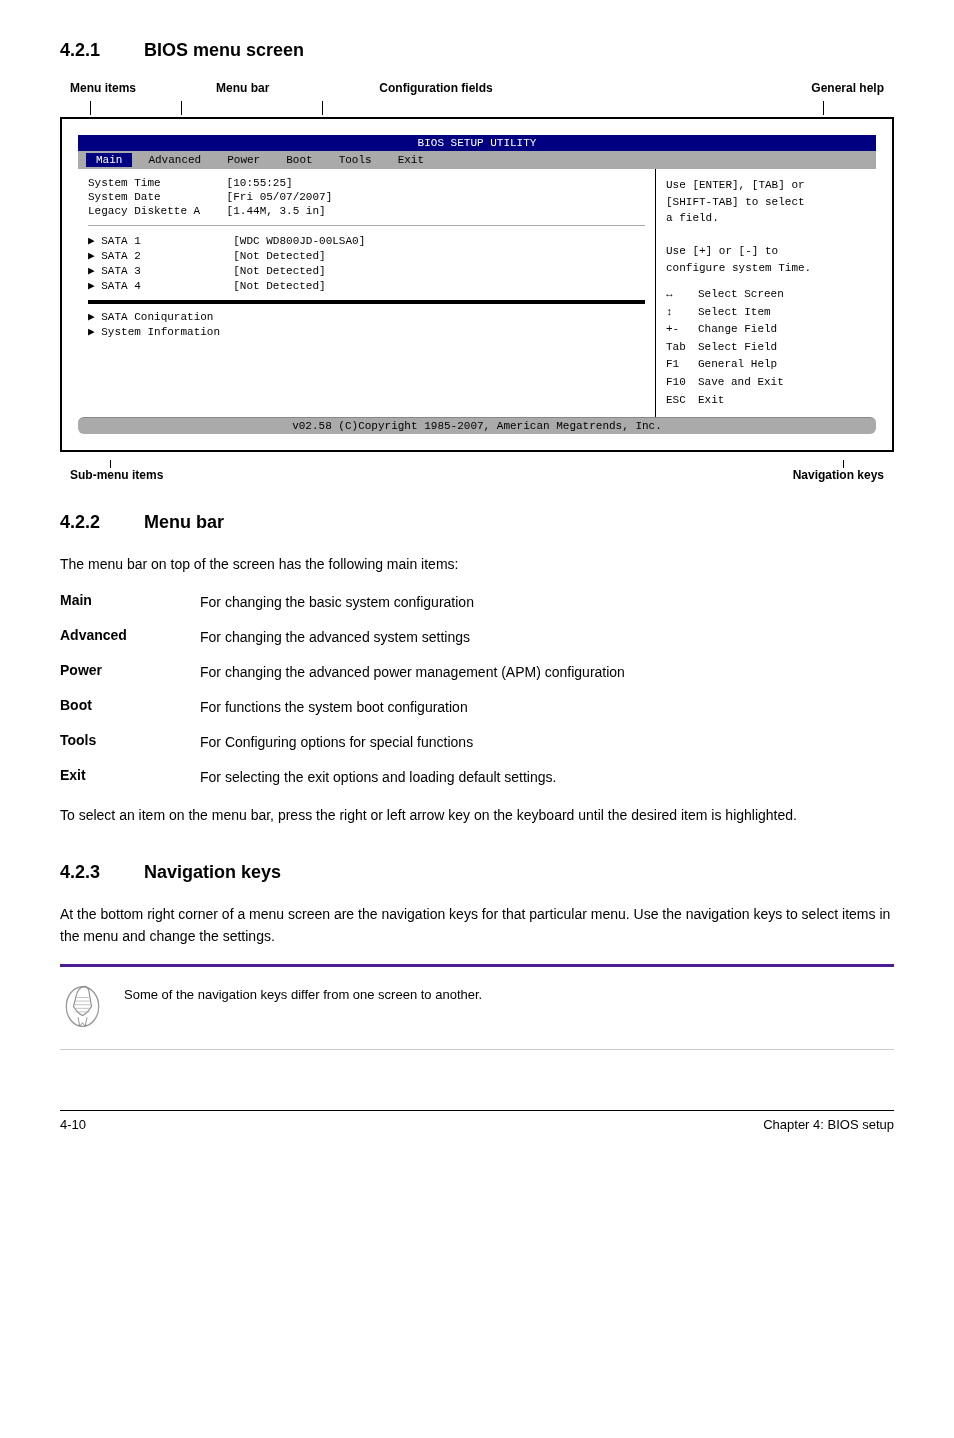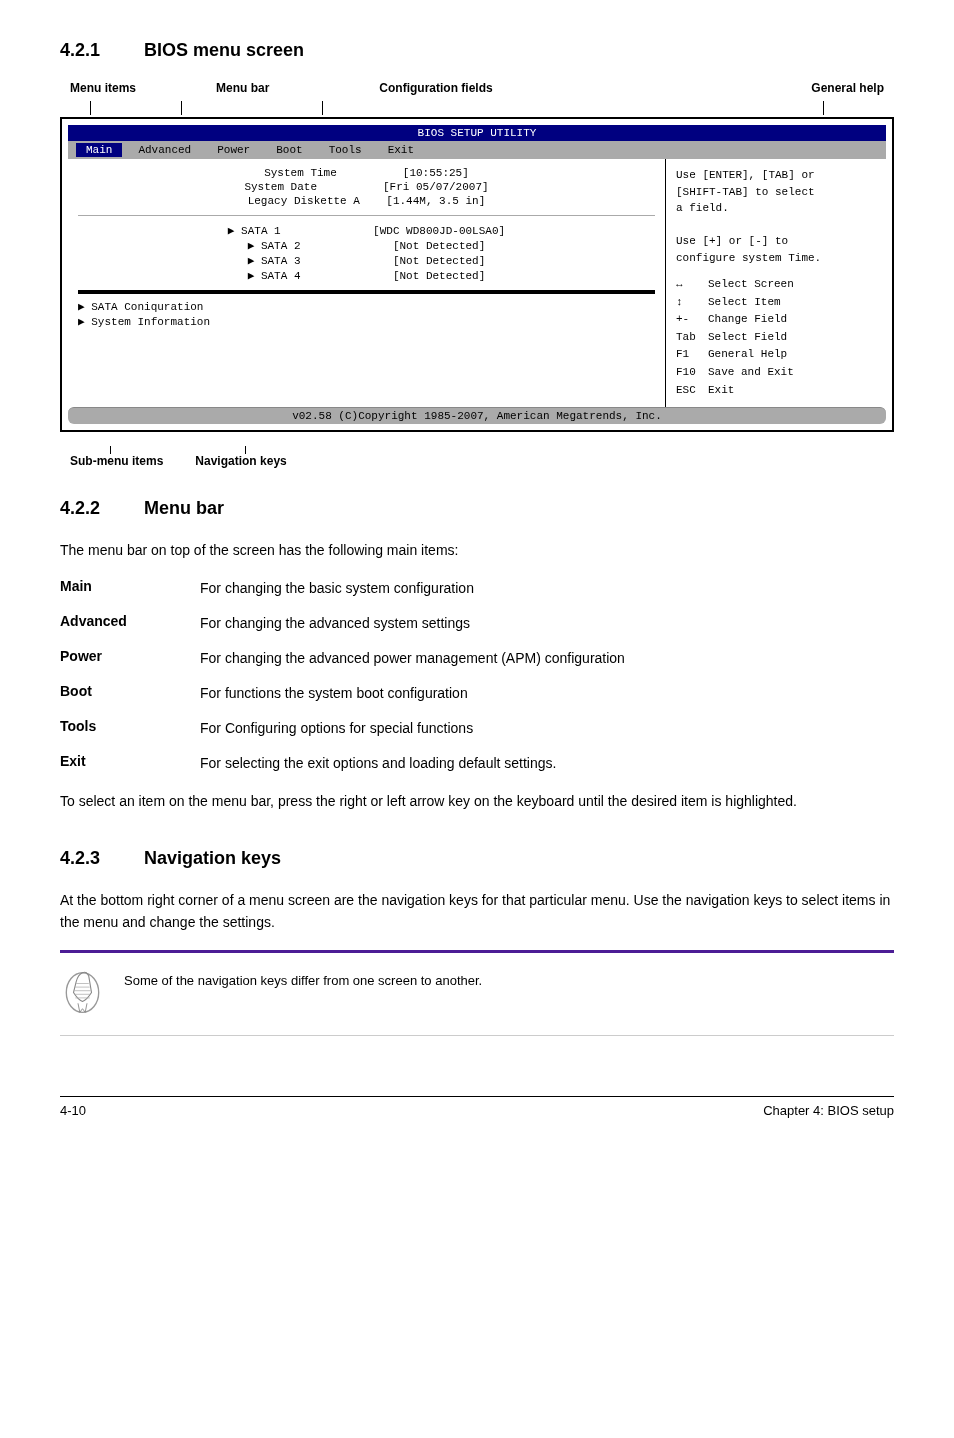--- a/index.html
+++ b/index.html
@@ -32,21 +32,21 @@
     .bios-diagram {
       margin-bottom: 30px;
     }
 
     
     .bios-screen {
       border: 2px solid #000;
       background: #fff;
       font-family: 'Courier New', monospace;
       font-size: 12px;
-      padding: 6px;
+      padding: 16px;
       position: relative;
     }
     .bios-menu-bar {
       background: #000080;
       color: #fff;
       padding: 2px 8px;
       text-align: center;
       font-family: 'Courier New', monospace;
       font-size: 11px;
     }
@@ -85,21 +85,20 @@
       font-size: 11px;
     }
     .bios-left-top {
       margin-bottom: 8px;
       padding-bottom: 6px;
       border-bottom: 1px solid #aaa;
     }
     .bios-item {
       margin-bottom: 2px;
       color: #000;
-      text-align: center;
     }
     .bios-item-sub {
       margin-bottom: 2px;
       color: #000;
     }
     .bios-submenu-section {
       margin-top: 8px;
       padding-top: 6px;
       border-top: 4px solid #000000;
     }
@@ -294,21 +293,21 @@
           <div class="nav-key-row">
               <span class="nav-key-symbol">ESC</span>
               <span>Exit</span>
             </div>
         </div>
       </div>
     </div>
     <div class="bios-footer">v02.58 (C)Copyright 1985-2007, American Megatrends, Inc.</div>
   </div>
 
-  <div style="display:flex; margin-top:14px; font-size:12px; font-weight:bold; padding:0 10px;gap:32px;">
+  <div style="display:flex; justify-content:space-between; margin-top:8px; font-size:12px; font-weight:bold; padding:0 10px;gap:32px;">
     <div>
       
       <div style="border-left:1px solid #000; height:8px; margin-left:40px;"></div>
       <span>Sub-menu items</span>
     </div>
     <div style="text-align:right;">
       <div style="border-left:1px solid #000; height:8px; margin-left:50px;"></div>
       <span>Navigation keys</span>
     </div>
   </div>

